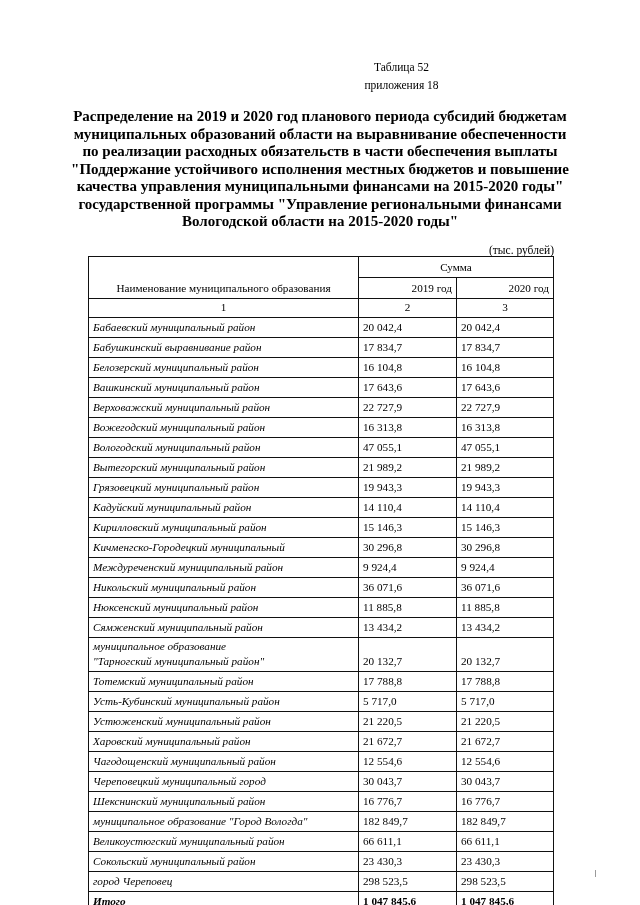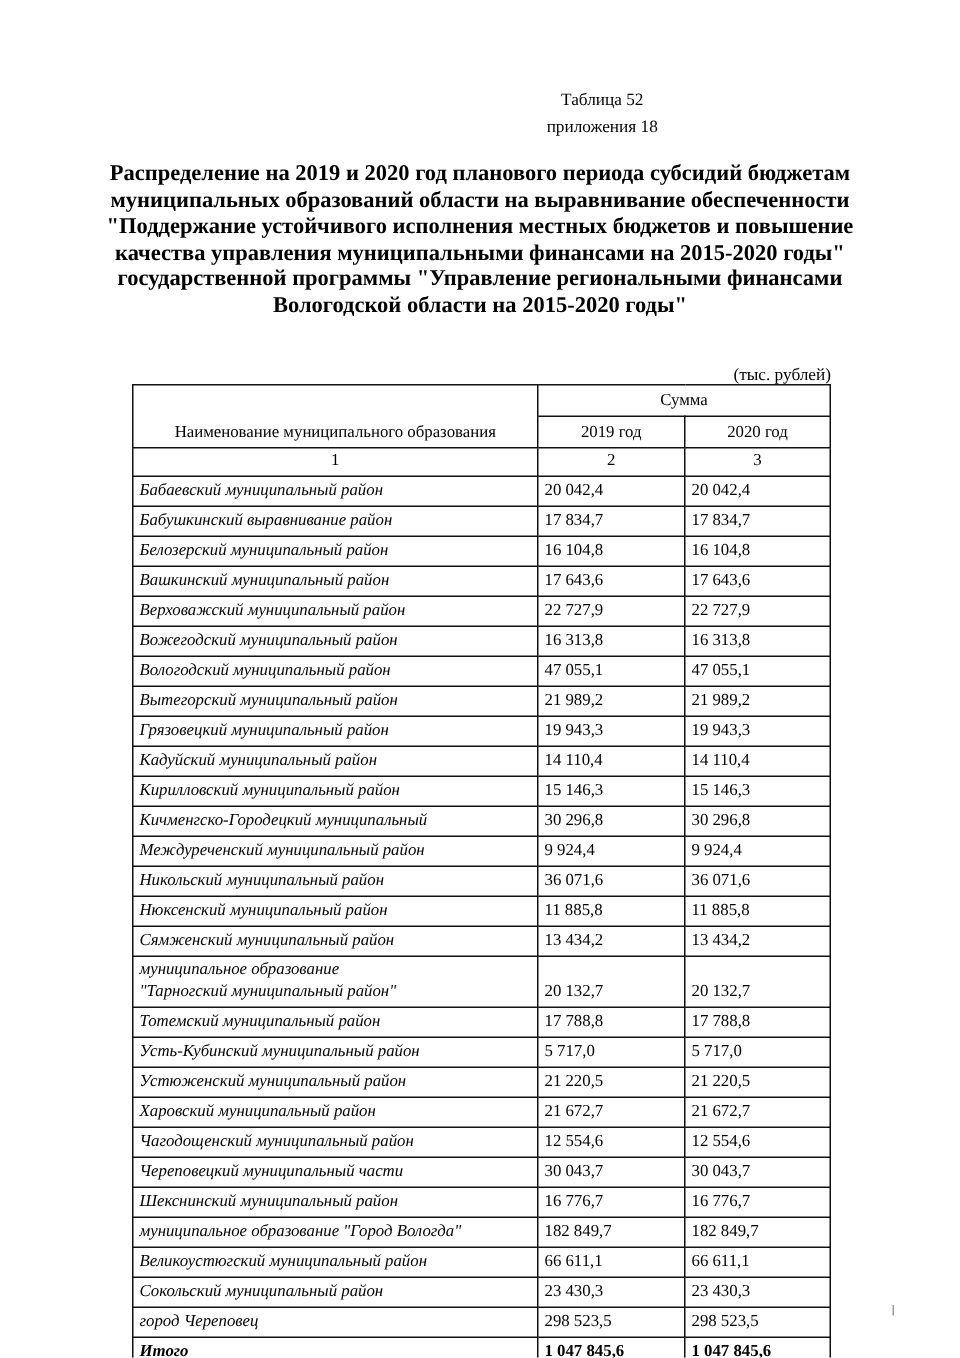--- a/index.html
+++ b/index.html
@@ -92,21 +92,21 @@
     text-align: center;
     vertical-align: middle;
     height: 34px;
   }
   th.h-sum {
     text-align: center;
     vertical-align: middle;
     height: 17px;
   }
   th.h-year {
-    text-align: center;
+    text-align: right;
     vertical-align: middle;
     height: 17px;
     margin-left: 48px;
   }
   td.num-head {
     text-align: center;
     height: 15px;
   }
   td.name {
     text-align: left;
@@ -139,20 +139,21 @@
 <div class="page">
 
   <div class="caption-block">
     <span class="cap-line">Таблица 52</span>
     <span class="cap-line">приложения 18</span>
   </div>
 
   <div class="doc-title">
     <span class="t-line">Распределение на 2019 и 2020 год планового периода субсидий бюджетам</span>
     <span class="t-line">муниципальных образований области на выравнивание обеспеченности</span>
+    <span class="t-line">по реализации расходных обязательств в части обеспечения выплаты</span>
     <span class="t-line">"Поддержание устойчивого исполнения местных бюджетов и повышение</span>
     <span class="t-line">качества управления муниципальными финансами на 2015-2020 годы"</span>
     <span class="t-line">государственной программы "Управление региональными финансами</span>
     <span class="t-line">Вологодской области  на 2015-2020 годы"</span>
   </div>
 
   <div class="units">(тыс. рублей)</div>
 
   <div class="tbl-wrap">
     <table class="main">
@@ -282,21 +283,21 @@
             <td class="name">Харовский муниципальный район</td>
             <td class="val">21 672,7</td>
             <td class="val">21 672,7</td>
           </tr>
           <tr>
             <td class="name">Чагодощенский муниципальный район</td>
             <td class="val">12 554,6</td>
             <td class="val">12 554,6</td>
           </tr>
           <tr>
-            <td class="name">Череповецкий муниципальный части</td>
+            <td class="name">Череповецкий муниципальный город</td>
             <td class="val">30 043,7</td>
             <td class="val">30 043,7</td>
           </tr>
           <tr>
             <td class="name">Шекснинский муниципальный район</td>
             <td class="val">16 776,7</td>
             <td class="val">16 776,7</td>
           </tr>
           <tr>
             <td class="name">муниципальное образование "Город Вологда"</td>

